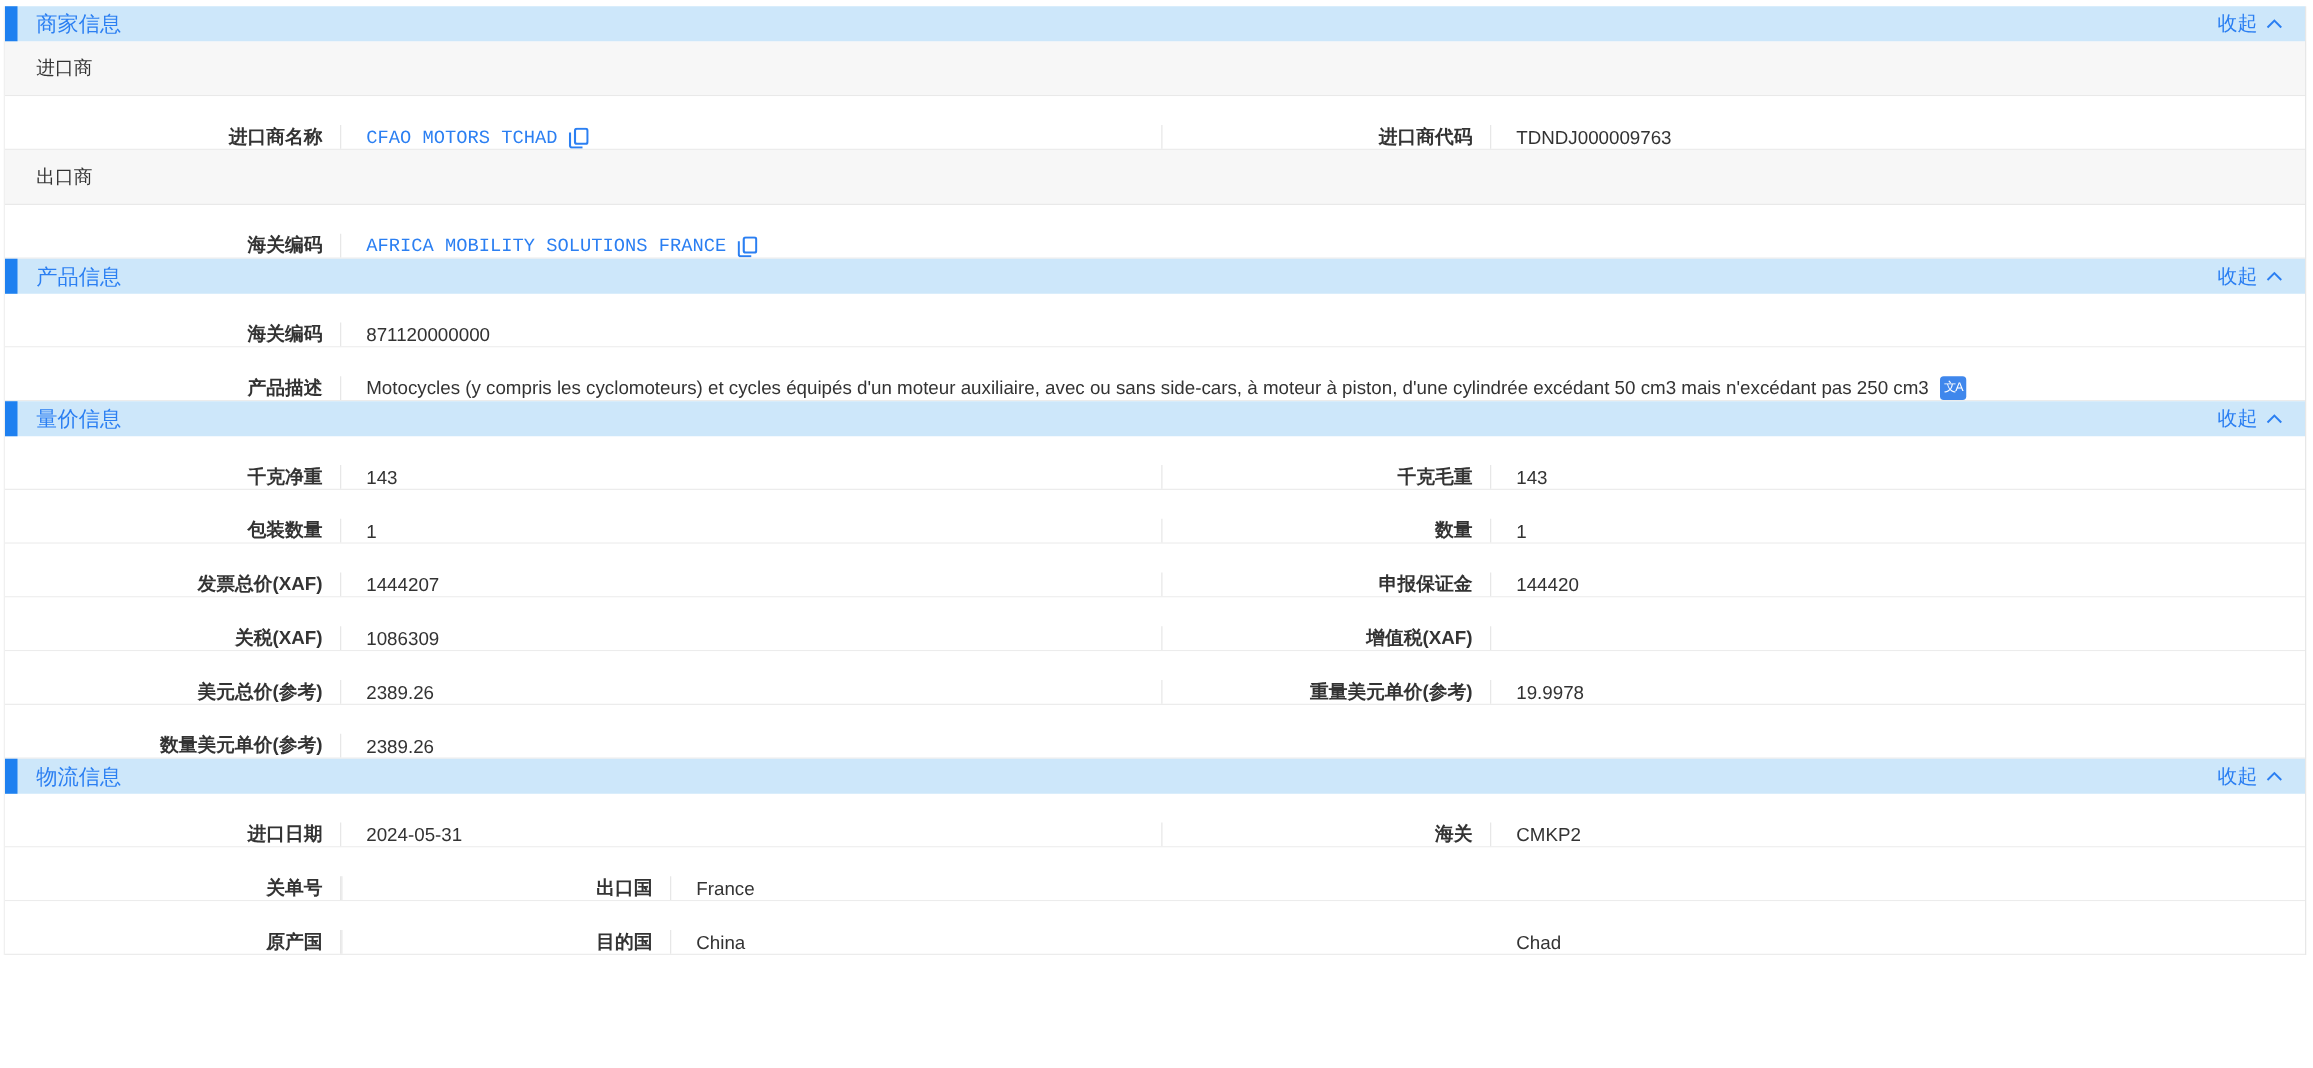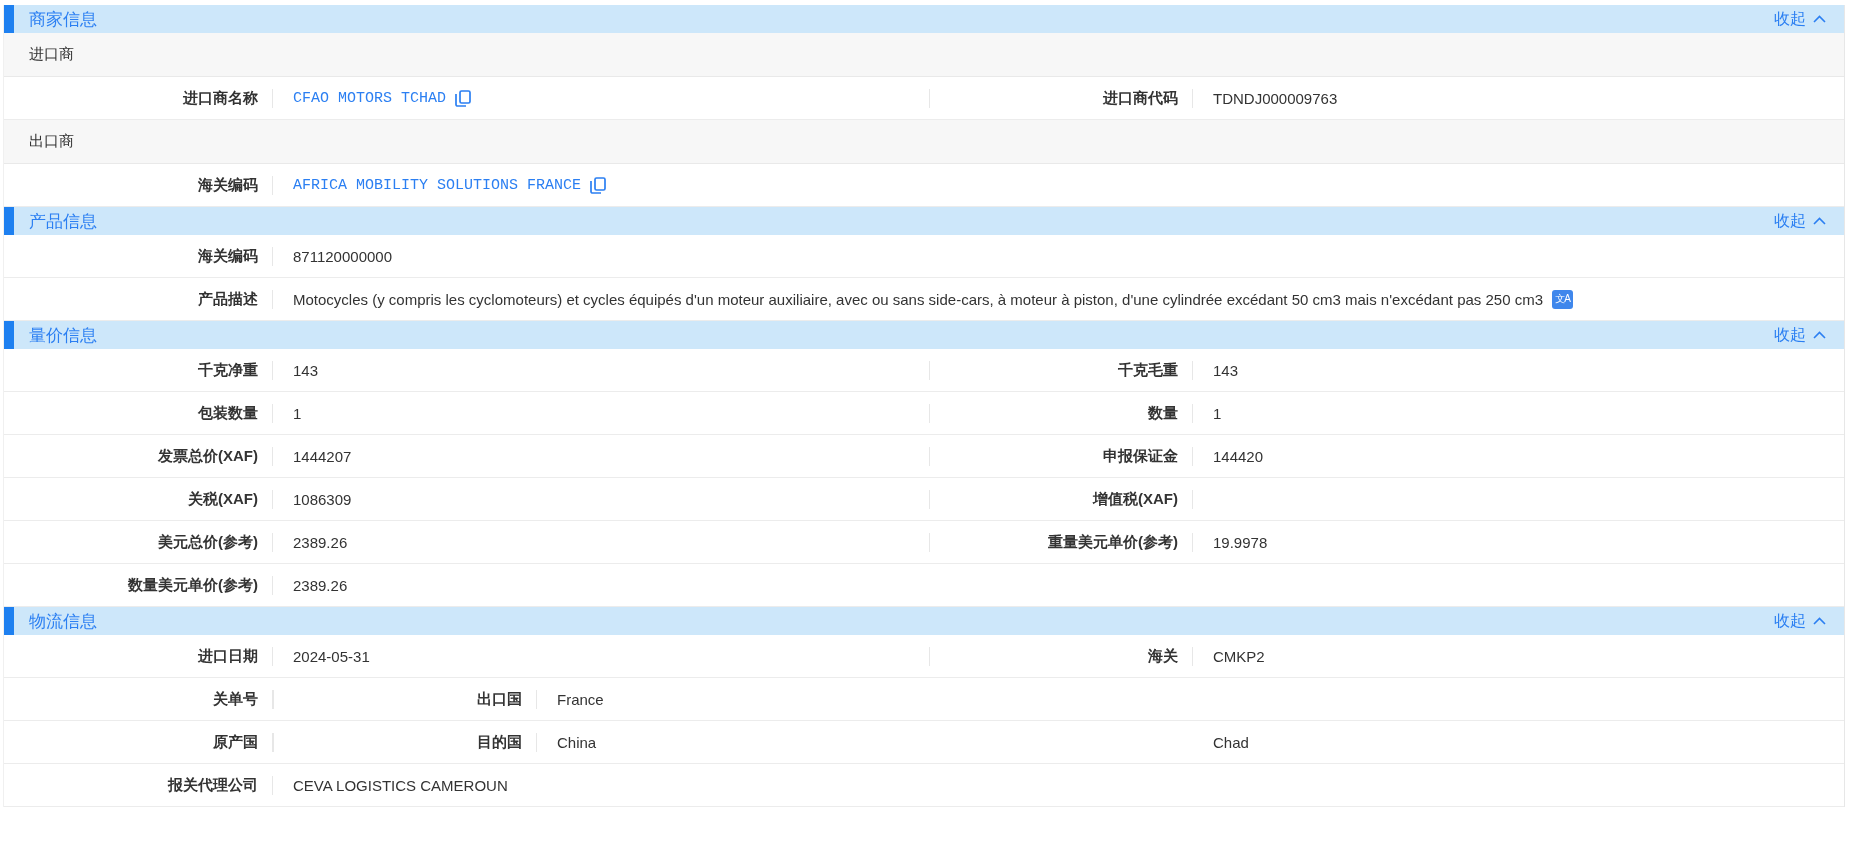--- a/index.html
+++ b/index.html
@@ -51,21 +51,21 @@
     background: #f7f7f7;
     display: flex;
     align-items: center;
     padding-left: 25px;
     border-bottom: 1px solid #e9e9e9;
     color: #333;
   }
   
   .row {
     display: flex;
-    align-items: center;
+    align-items: flex-end;
     min-height: 43px;
     border-bottom: 1px solid #ececec;
     background: #fff;
   }
   .cell {
     display: flex;
     align-items: center;
   }
   .cell-label {
     width: 269px;
@@ -275,18 +275,14 @@
     <div class="cell cell-value rest">France</div>
   </div>
 
   <div class="row">
     <div class="cell cell-label">原产国</div>
     <div class="cell cell-label second">目的国</div>
     <div class="cell cell-value half">China</div>
     <div class="cell cell-value rest">Chad</div>
   </div>
 
-  <div class="row">
-    <div class="cell cell-label">报关代理公司</div>
-    <div class="cell cell-value rest">CEVA LOGISTICS CAMEROUN</div>
-  </div>
 
 </div>
 
 </body></html>

